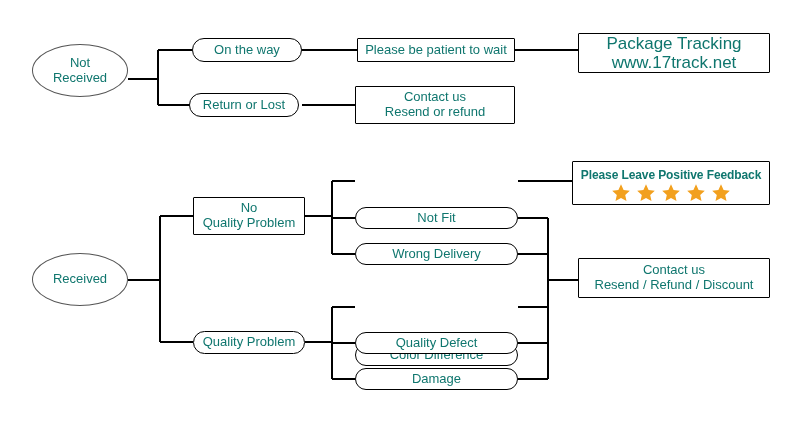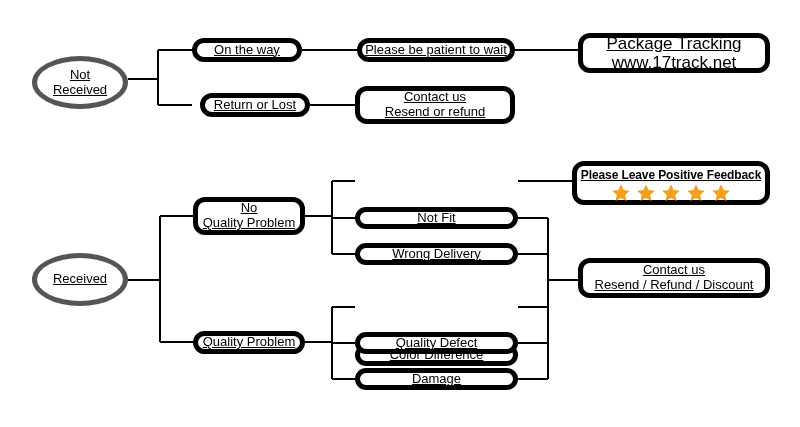--- a/index.html
+++ b/index.html
@@ -25,29 +25,28 @@
     height: 427px;
   }
   .node {
     position: absolute;
     box-sizing: border-box;
     display: flex;
     align-items: center;
     justify-content: center;
     text-align: center;
     background: #ffffff;
-    border: 5px solid #000000;
-    color: #000000;
+    border: 1px solid #000000;
+    color: #0f766e;
     line-height: 1.12;
     white-space: pre-line;
     z-index: 2;
-    text-decoration: underline;
   }
   .node.rounded {
-    border-radius: 12px;
+    border-radius: 1px;
   }
   .node.pill {
     border-radius: 12px;
   }
   .node.ellipse {
     border-radius: 50%;
     border-color: #555555;
   }
   .node.feedback {
     flex-direction: column;
@@ -112,26 +111,26 @@
       <path d="M518,218 L548,218"></path>
       <path d="M518,254 L548,254"></path>
       <path d="M518,307 L548,307"></path>
       <path d="M518,343 L548,343"></path>
       <path d="M518,379 L548,379"></path>
       <path d="M548,218 L548,379"></path>
       <path d="M548,280 L578,280"></path>
     </g>
   </svg>
 
-  <div class="node ellipse" style="left:32px; top:56px; width:96px; height:53px; font-size:13px;text-align:center;">Not
+  <div class="node ellipse" style="left:32px; top:44px; width:96px; height:53px; font-size:13px;text-align:center;">Not
 Received</div>
 
   <div class="node pill" style="left:192px; top:38px; width:110px; height:24px; font-size:13px;">On the way</div>
 
-  <div class="node pill" style="left:200px; top:93px; width:110px; height:24px; font-size:13px;">Return or Lost</div>
+  <div class="node pill" style="left:189px; top:93px; width:110px; height:24px; font-size:13px;">Return or Lost</div>
 
   <div class="node rounded" style="left:357px; top:38px; width:158px; height:24px; font-size:13px;">Please be patient to wait</div>
 
   <div class="node rounded" style="left:578px; top:33px; width:192px; height:40px; font-size:17px;">Package Tracking
 www.17track.net</div>
 
   <div class="node rounded" style="left:355px; top:86px; width:160px; height:38px; font-size:13px;">Contact us
 Resend or refund</div>
 
   <div class="node ellipse" style="left:32px; top:253px; width:96px; height:53px; font-size:13px;">Received</div>

